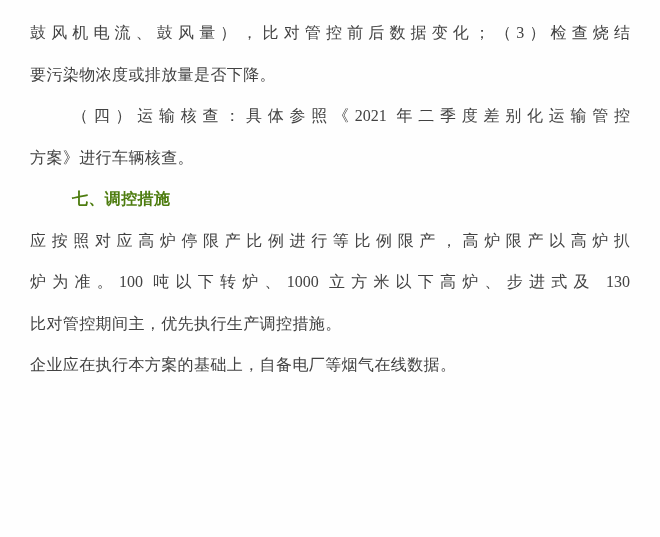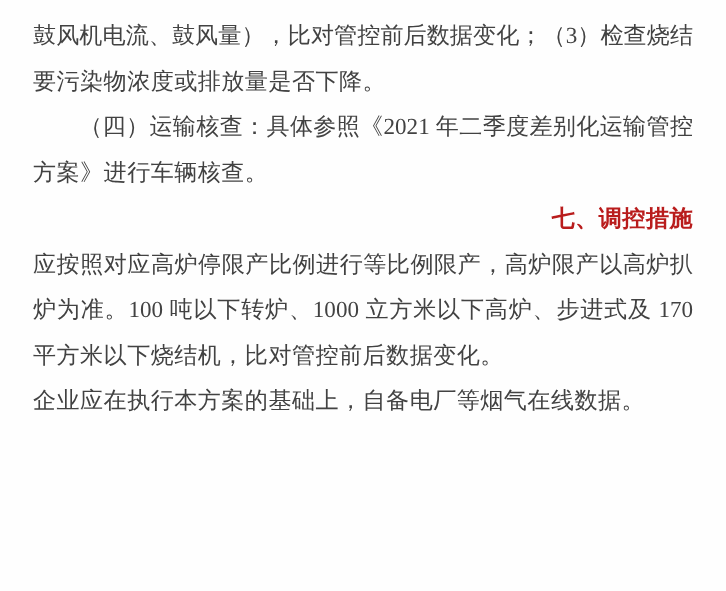--- a/index.html
+++ b/index.html
@@ -21,21 +21,21 @@
     width: 660px;
     height: 537px;
     background: #fefefe;
   }
   .doc {
     position: absolute;
     left: 30px;
     top: 12px;
     width: 600px;
     color: #424242;
-    font-size: 21px;
+    font-size: 16px;
     -webkit-font-smoothing: antialiased;
   }
   .line {
     display: block;
     height: 41.5px;
     line-height: 41.5px;
     white-space: nowrap;
     text-align: left;
     letter-spacing: 0.4px;
   }
@@ -46,22 +46,21 @@
     text-align-last: justify;
     text-justify: inter-character;
     letter-spacing: 0;
   }
   
   .indent {
     text-indent: 42px;
   }
   .heading {
     font-weight: 700;
-    color: #b91c1c;
-    text-align: right;
+    color: #4d7c0f;
   }
   .num-bold {
     font-weight: 400;
   }
 </style>
 </head>
 <body>
 
 <div class="page">
   <div class="doc">
@@ -73,21 +72,21 @@
 
     <div class="line just indent"><span>（四）运输核查：具体参照《2021 年二季度差别化运输管控</span></div>
 
     <div class="line"><span>方案》进行车辆核查。</span></div>
 
     <div class="line indent heading"><span>七、调控措施</span></div>
 
 
     <div class="line just"><span>应按照对应高炉停限产比例进行等比例限产，高炉限产以高炉扒</span></div>
 
-    <div class="line just"><span>炉为准。</span><span class="num-bold">100</span><span> 吨以下转炉、</span><span class="num-bold">1000</span><span> 立方米以下高炉、步进式及 </span><span class="num-bold">170</span></div>
+    <div class="line just"><span>炉为准。</span><span class="num-bold">100</span><span> 吨以下转炉、</span><span class="num-bold">1000</span><span> 立方米以下高炉、步进式及 </span><span class="num-bold">130</span></div>
 
-    <div class="line"><span>平方米以下烧结机，比对管控前后数据变化。</span></div>
+    <div class="line"><span>比对管控期间主，优先执行生产调控措施。</span></div>
 
 
     <div class="line"><span>企业应在执行本方案的基础上，自备电厂等烟气在线数据。</span></div>
 
   </div>
 </div>
 
 </body></html>

